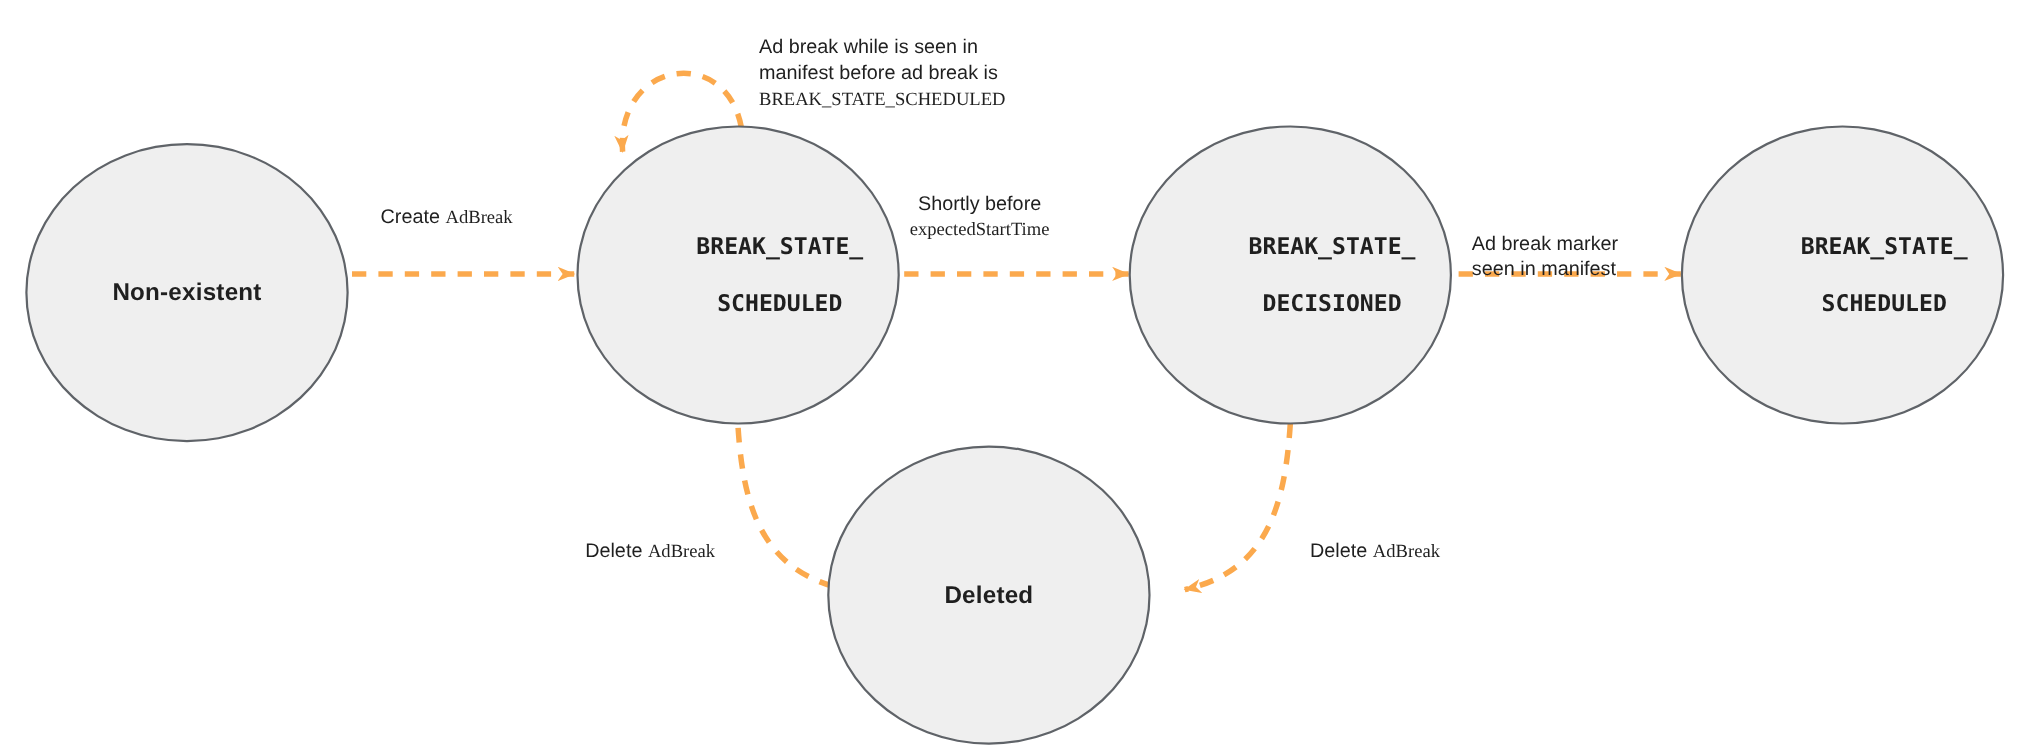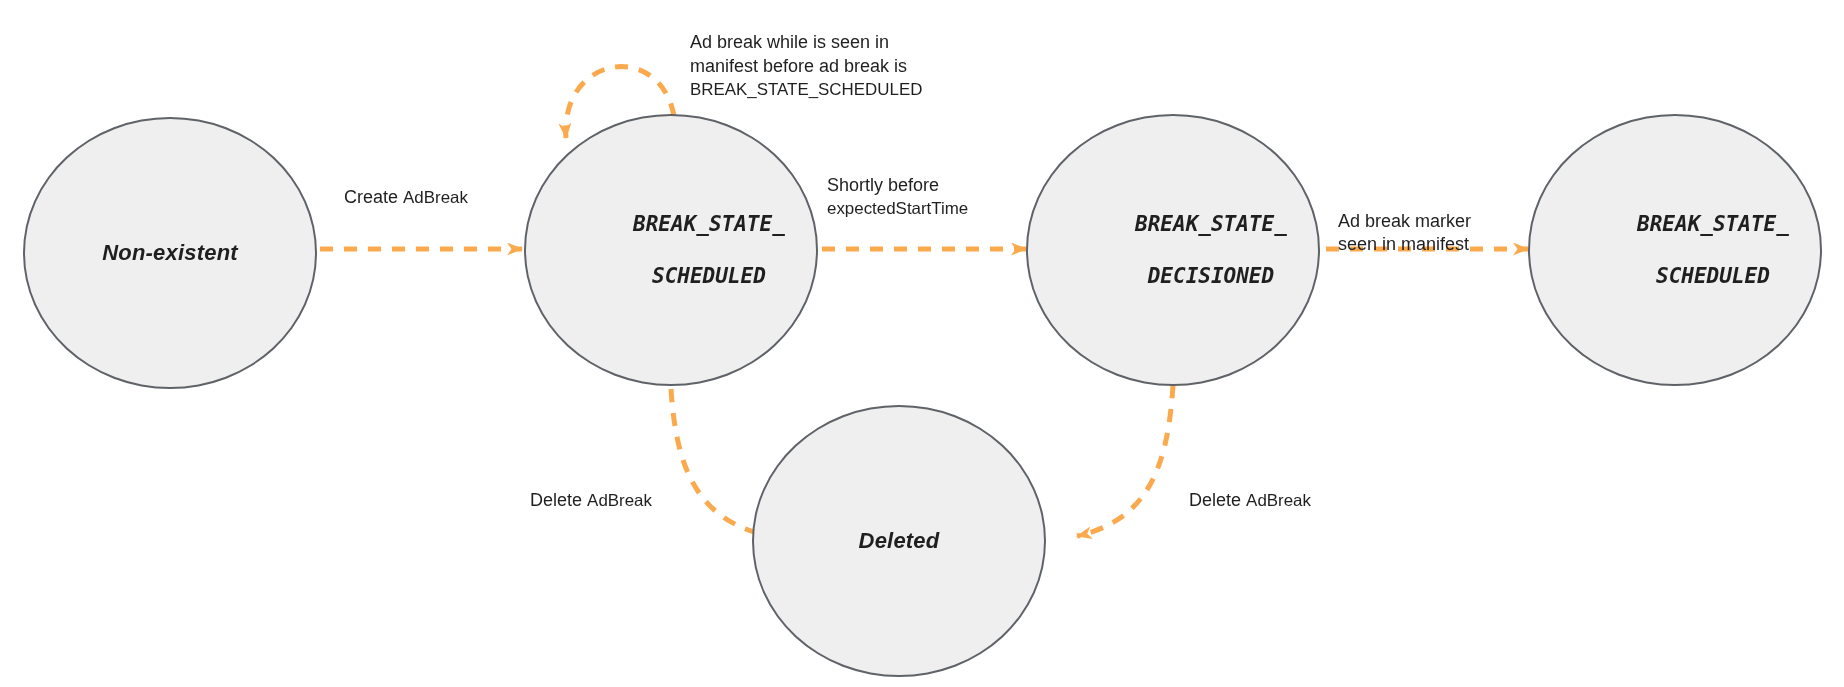--- a/index.html
+++ b/index.html
@@ -38,21 +38,20 @@
     position: absolute;
     width: 294px;
     height: 272px;
     border-radius: 50%;
     background: var(--circle-fill);
     border: 2px solid var(--circle-stroke);
     display: flex;
     align-items: center;
     justify-content: center;
     text-align: center;
-    font-style: italic;
   }
   .state .name-sans {
     font-weight: bold;
     font-size: 22px;
     letter-spacing: 0.2px;
   }
   .state .name-mono {
     font-family: "DejaVu Sans Mono", monospace;
     font-weight: bold;
     font-size: 21px;
@@ -61,21 +60,21 @@
   }
 
   .lbl {
     position: absolute;
     font-size: 18px;
     line-height: 23px;
     white-space: nowrap;
     color: var(--text);
   }
   .lbl .code {
-    font-family: Liberation Sans, sans-serif;
+    font-family: Liberation Serif, serif;
     font-size: 0.94em;
   }
   .lbl.centered { transform: translateX(-50%); text-align: center; }
   .lbl.loop-lbl { line-height: 24px; }
 </style>
 </head>
 <body>
 
 <div class="canvas">
 
@@ -92,21 +91,21 @@
 
     <path class="dash" d="M 822 249 L 1026 249" marker-end="url(#ah)"></path>
 
     <path class="dash" d="M 1326 249 L 1528 249" marker-end="url(#ah)"></path>
 
     <path class="dash" d="M 671 389 C 676 465, 695 520, 769 536" marker-end="url(#ah)"></path>
 
     <path class="dash" d="M 1173 385 C 1168 465, 1149 520, 1077 536" marker-end="url(#ah)"></path>
   </svg>
 
-  <div class="state" style="left:23px; top:117px;">
+  <div class="state" style="left:23px; top:130px;">
     <span class="name-sans">Non-existent</span>
   </div>
 
   <div class="state" style="left:524px; top:114px;">
     <span class="name-mono">
       <span>BREAK_STATE_</span><br>
       <span>SCHEDULED</span>
     </span>
   </div>
 
@@ -131,21 +130,21 @@
   <div class="lbl centered" style="left:406px; top:186px;">
     <span>Create </span><span class="code">AdBreak</span>
   </div>
 
   <div class="lbl loop-lbl" style="left:690px; top:30px;">
     <div>Ad break while is seen in</div>
     <div>manifest before ad break is</div>
     <div class="code">BREAK_STATE_SCHEDULED</div>
   </div>
 
-  <div class="lbl" style="left:827px; top:174px;">
+  <div class="lbl" style="left:827px; top:174px;text-align:center;">
     <div>Shortly before</div>
     <div class="code">expectedStartTime</div>
   </div>
 
   <div class="lbl" style="left:1338px; top:174px;margin-top:36px;">
     <div>Ad break marker</div>
     <div>seen in manifest</div>
   </div>
 
   <div class="lbl centered" style="left:591px; top:489px;">

